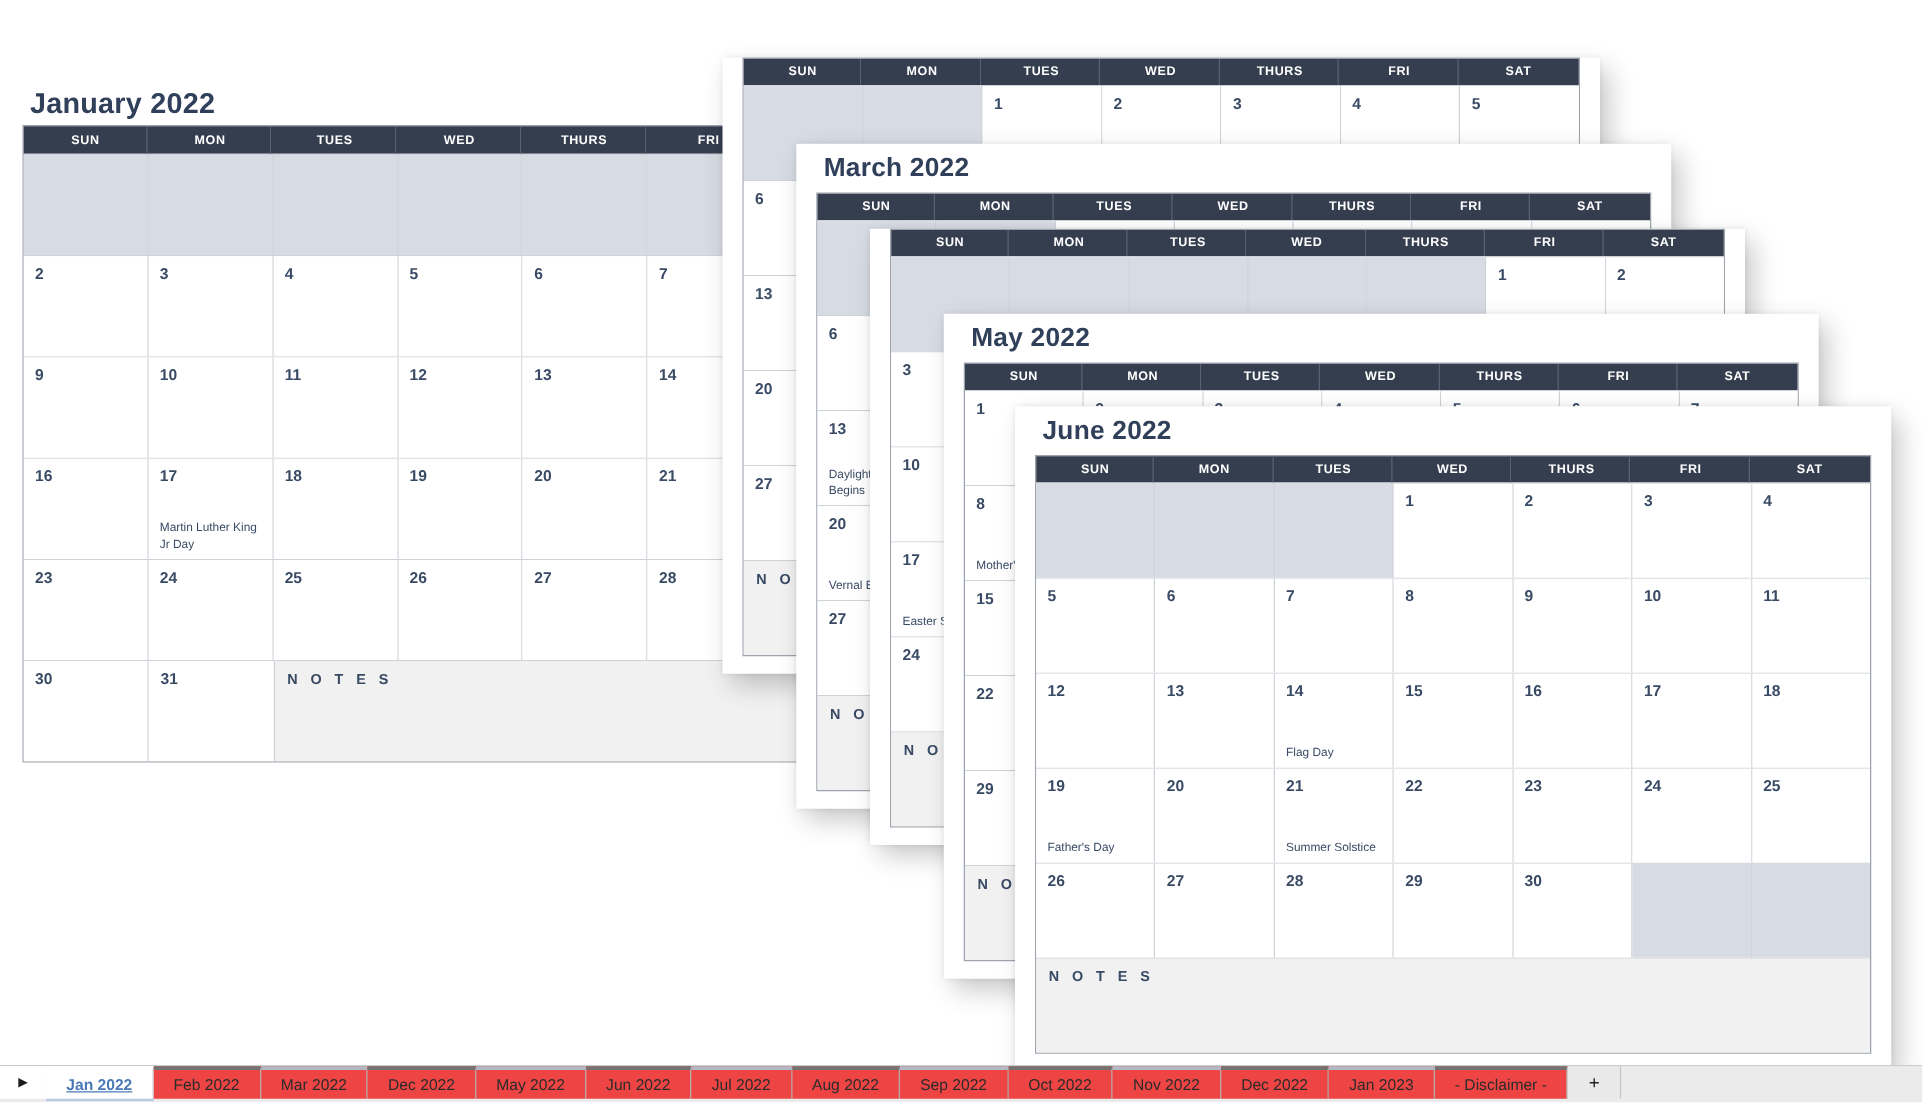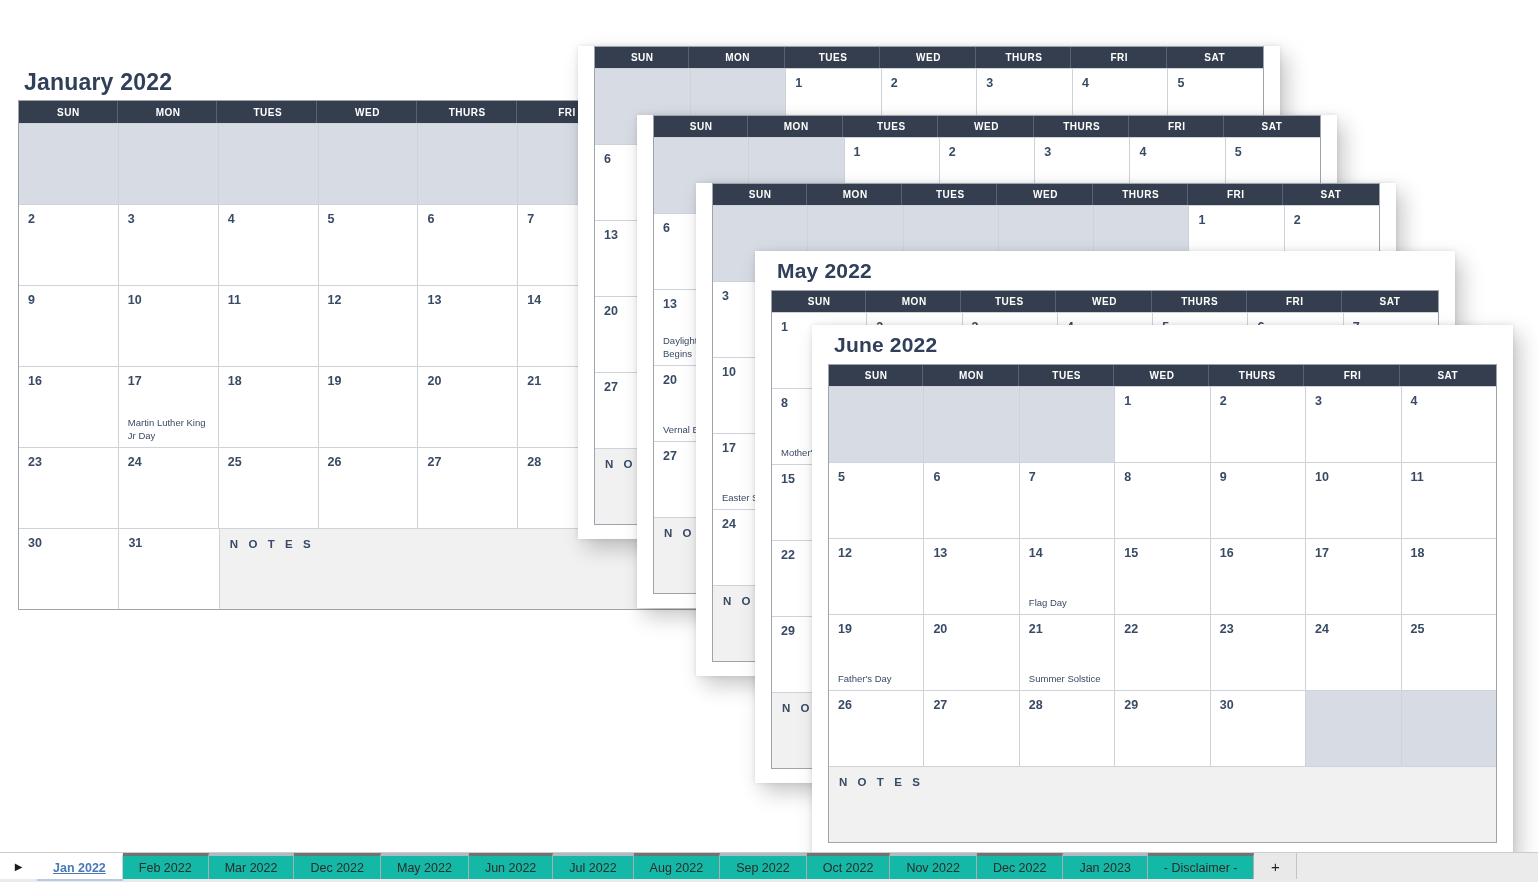--- a/index.html
+++ b/index.html
@@ -45,21 +45,21 @@
   .notes-label{display:block;padding:9px 0 0 10px;font-weight:bold;font-size:11.5px;
                letter-spacing:4px;color:var(--navy);}
 
   
   .tabbar{position:absolute;left:0;right:0;bottom:0;height:29px;background:#ebebeb;
           border-top:1px solid #cccccc;display:flex;align-items:flex-start;z-index:20;}
   .nav-box{width:37px;height:26px;background:#ffffff;display:flex;align-items:center;
            justify-content:center;}
   .nav-arrow{font-size:10px;color:#1c1c1c;}
   .tab{display:flex;align-items:center;justify-content:center;padding:0 16px;min-width:50px;
-       font-size:12.5px;color:#2b2b2b;background:#14b8a6;border-right:1px solid #aeaeae;
+       font-size:12.5px;color:#2b2b2b;background:#ef4444;border-right:1px solid #aeaeae;
        border-top:3px solid transparent;height:26px;box-sizing:border-box;cursor:pointer;}
   .tab.accent-dark{border-top-color:var(--accdark);}
   .tab.accent-light{border-top-color:var(--acclight);}
   .tab.active{background:#ffffff;color:var(--tabblue);font-weight:bold;
               text-decoration:underline;border-top-color:#ffffff;
               border-right:1px solid #c9d2de;border-bottom:2px solid #b9c9e2;height:28px;text-align:right;}
   .add-tab{display:flex;align-items:center;justify-content:center;width:42px;height:26px;
            background:#e9e9e9;border-right:1px solid #c4c4c4;font-size:15px;color:#222;
            cursor:pointer;}
   .tab-filler{flex:1;height:29px;background:#ebebeb;}
@@ -311,20 +311,21 @@
             <div class="cell gray"></div>
           </div>
           <div class="wrow">
             <div class="cell notes" style="flex: 7 1 0%;">
               <span class="notes-label">N O T E S</span>
             </div>
           </div>
         </div>
       </div>
       <div class="month card m-mar">
+        <div class="month-title">March 2022</div>
         <div class="cal">
           <div class="hrow">
             <div class="hcell">SUN</div>
             <div class="hcell">MON</div>
             <div class="hcell">TUES</div>
             <div class="hcell">WED</div>
             <div class="hcell">THURS</div>
             <div class="hcell">FRI</div>
             <div class="hcell">SAT</div>
           </div>

